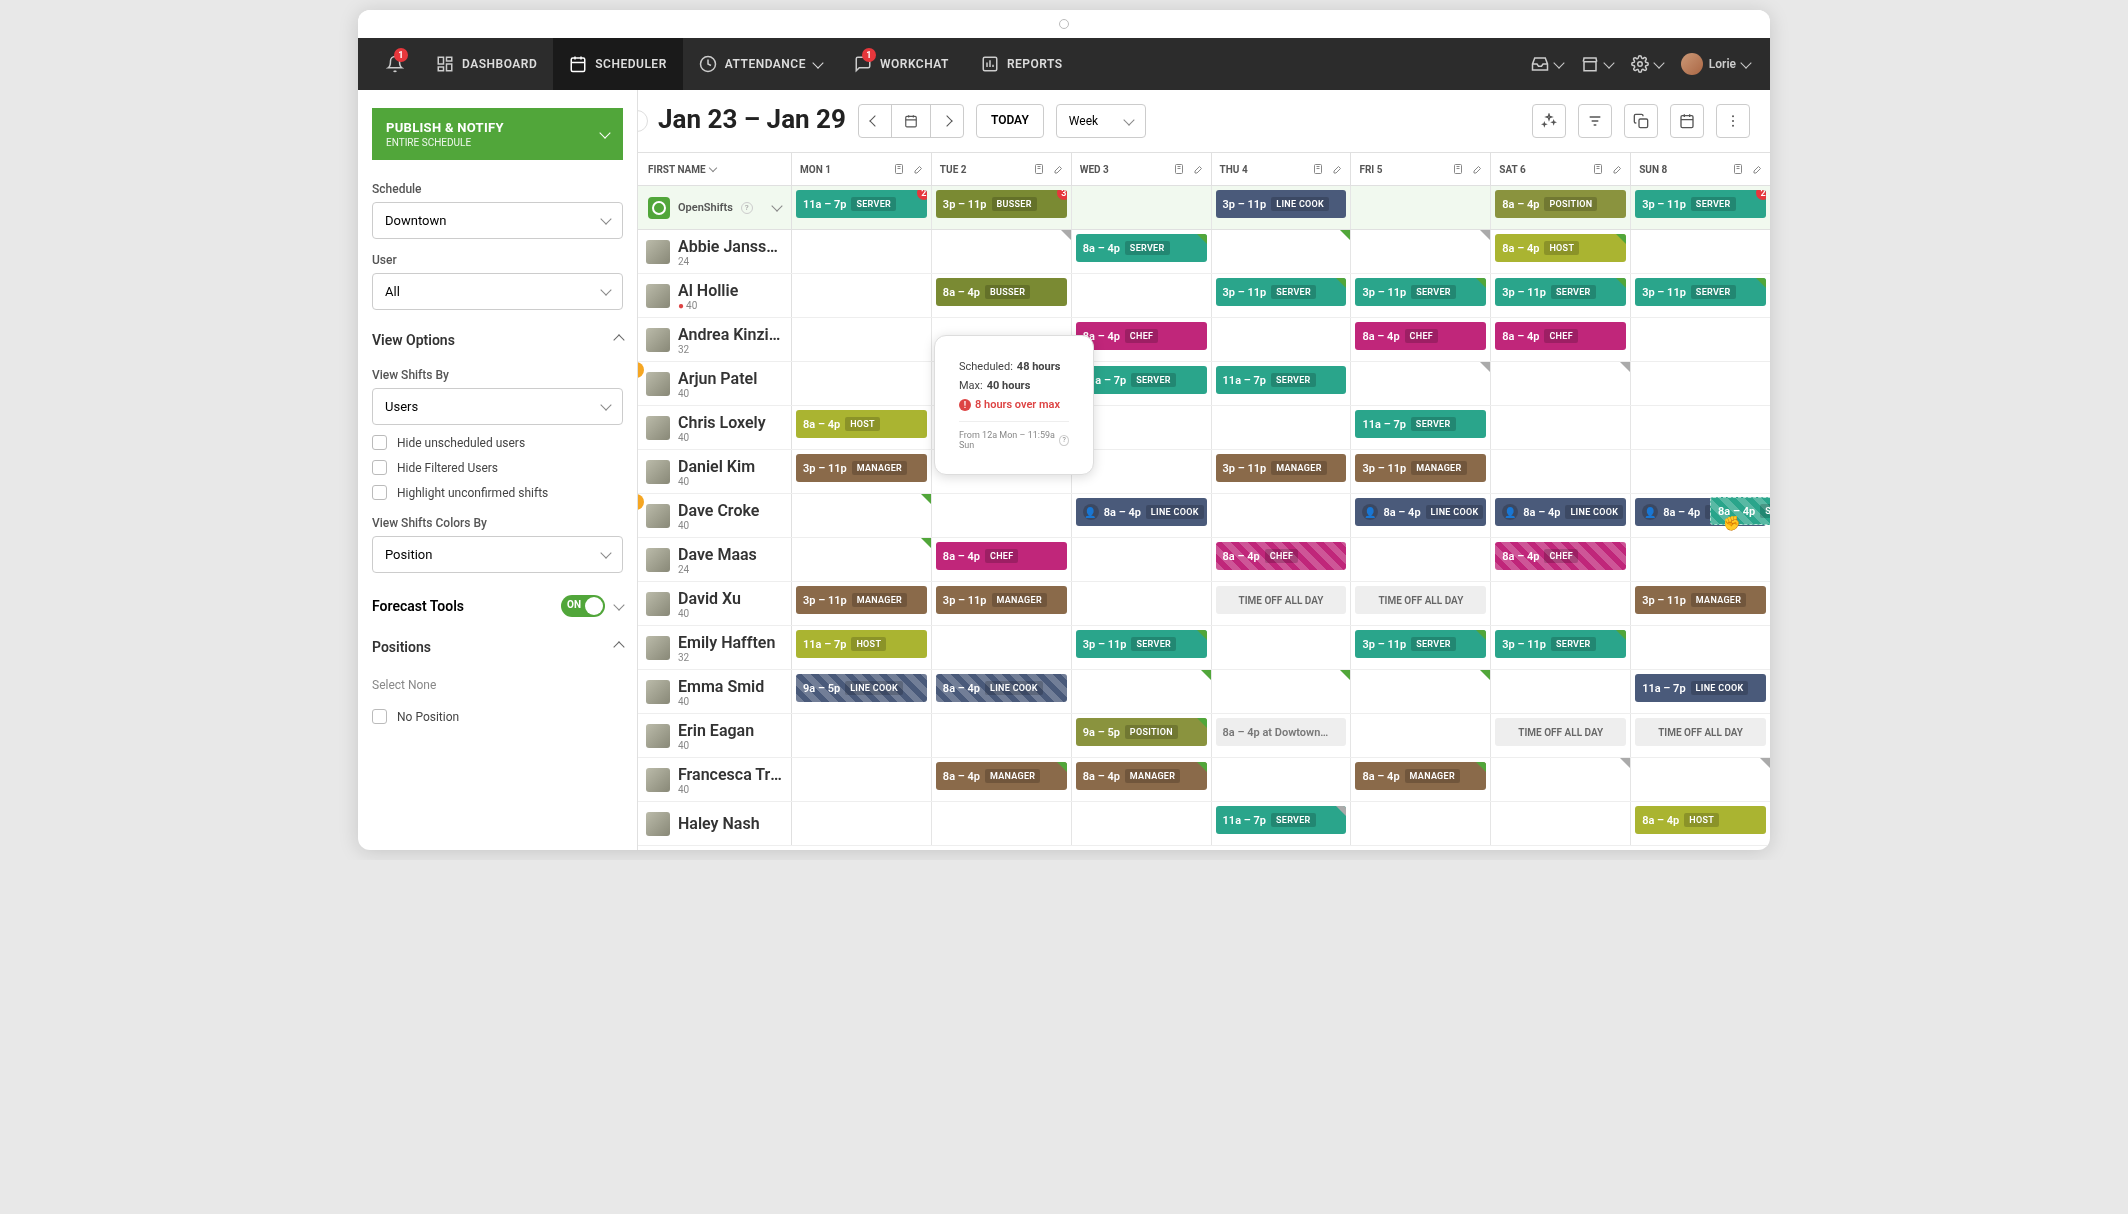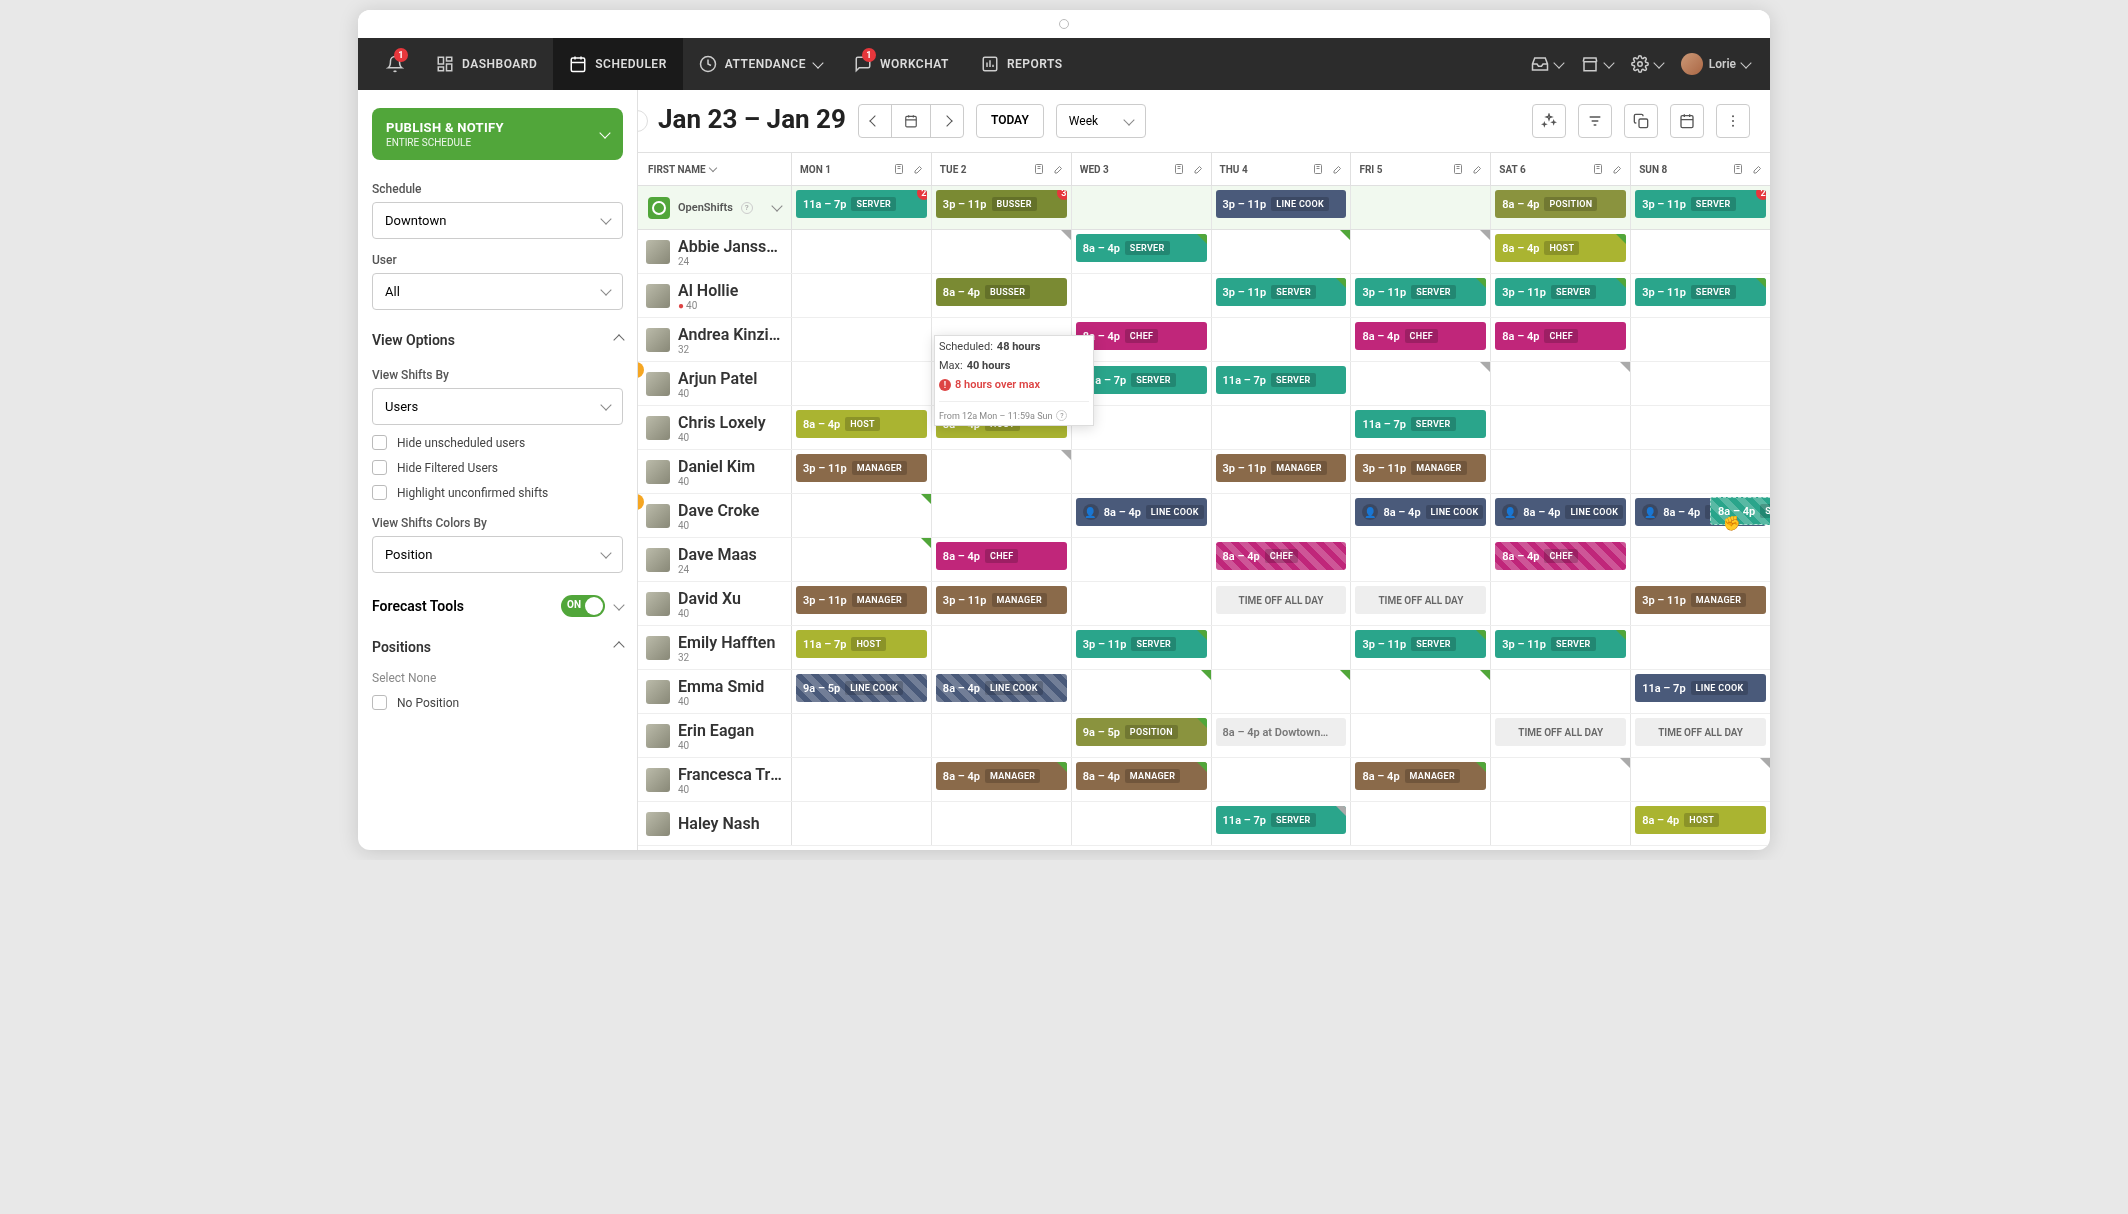--- a/index.html
+++ b/index.html
@@ -14,21 +14,21 @@
 .nav-spacer { flex: 1; }
 .nav-right { display: flex; align-items: center; gap: 18px; padding-right: 8px; }
 .nav-right-item { display: flex; align-items: center; gap: 6px; cursor: pointer; color: #ccc; }
 .badge { position: absolute; top: 10px; left: 24px; background: #e6373c; color: #fff; border-radius: 50%; width: 14px; height: 14px; font-size: 9px; display: flex; align-items: center; justify-content: center; font-weight: 700; }
 .chevron-down { width: 8px; height: 8px; border-right: 1.5px solid currentColor; border-bottom: 1.5px solid currentColor; transform: rotate(45deg); margin-top: -3px; }
 .chevron-left { width: 8px; height: 8px; border-left: 1.5px solid #555; border-bottom: 1.5px solid #555; transform: rotate(45deg); display: inline-block; }
 .chevron-right { width: 8px; height: 8px; border-right: 1.5px solid #555; border-top: 1.5px solid #555; transform: rotate(45deg); display: inline-block; }
 .avatar { width: 22px; height: 22px; border-radius: 50%; background: linear-gradient(135deg,#c97,#a64); }
 .main { display: flex; height: 760px; }
 .sidebar { width: 280px; border-right: 1px solid #e0e0e0; padding: 18px 14px; overflow-y: auto; }
-.publish-btn { background: #51a63a; color: #fff; border-radius: 8px; padding: 12px 14px; display: flex; justify-content: space-between; align-items: center; cursor: pointer; margin-bottom: 22px; }
+.publish-btn { background: #51a63a; color: #fff; border-radius: 0; padding: 12px 14px; display: flex; justify-content: space-between; align-items: center; cursor: pointer; margin-bottom: 22px; }
 .publish-btn .title { font-size: 13px; font-weight: 700; letter-spacing: 0.3px; }
 .publish-btn .sub { font-size: 10px; opacity: 0.9; margin-top: 2px; }
 .sidebar-label { font-size: 12px; color: #555; font-weight: 500; margin-bottom: 6px; margin-top: 14px; }
 .select { border: 1px solid #ccc; border-radius: 4px; padding: 10px 12px; display: flex; justify-content: space-between; align-items: center; font-size: 13px; cursor: pointer; background: #fff; }
 .section-header { display: flex; justify-content: space-between; align-items: center; font-size: 14px; font-weight: 600; color: #333; margin-top: 22px; padding-bottom: 6px; cursor: pointer; }
 .chevron-up { width: 8px; height: 8px; border-left: 1.5px solid #666; border-top: 1.5px solid #666; transform: rotate(45deg); }
 .checkbox-row { display: flex; align-items: center; gap: 10px; font-size: 12px; color: #444; margin: 10px 0; cursor: pointer; }
 .checkbox { width: 15px; height: 15px; border: 1.5px solid #bbb; border-radius: 3px; }
 .toggle-row { display: flex; justify-content: space-between; align-items: center; margin-top: 22px; }
 .toggle { width: 44px; height: 22px; background: #51a63a; border-radius: 11px; position: relative; cursor: pointer; }
@@ -73,21 +73,21 @@
 .c-server { background: #2aa58b; }
 .c-busser { background: #7a8a33; }
 .c-position { background: #8a933e; }
 .c-linecook { background: #4a5a7a; }
 .c-host { background: #aab431; }
 .c-chef { background: #c0267a; }
 .c-manager { background: #8a6a4a; }
 .c-gray { background: #eee; color: #666 !important; }
 .timeoff { background: #eee; color: #666; font-size: 10px; font-weight: 600; display: flex; align-items: center; justify-content: center; height: 28px; border-radius: 3px; }
 .striped { background-image: repeating-linear-gradient(45deg, rgba(255,255,255,0.22) 0 6px, transparent 6px 12px); }
-.tooltip { position: absolute; background: #fff; border: 1px solid #ddd; border-radius: 0; box-shadow: 0 2px 12px rgba(0,0,0,0.15); padding: 4px; font-size: 11px; color: #444; width: 160px; z-index: 10; }
+.tooltip { position: absolute; background: #fff; border: 1px solid #ddd; border-radius: 12px; box-shadow: 0 2px 12px rgba(0,0,0,0.15); padding: 24px; font-size: 11px; color: #444; width: 160px; z-index: 10; }
 .tooltip-row { display: flex; gap: 4px; margin-bottom: 6px; }
 .tooltip-err { color: #d44; font-weight: 600; display: flex; gap: 4px; align-items: center; }
 .tooltip-footer { border-top: 1px solid #eee; margin-top: 10px; padding-top: 8px; font-size: 9px; color: #888; display: flex; align-items: center; gap: 4px; }
 .person-icon { width: 16px; height: 16px; border-radius: 50%; background: rgba(0,0,0,0.2); display: flex; align-items: center; justify-content: center; font-size: 10px; flex-shrink: 0; }
 .drag-shift { position: absolute; top: 407px; left: 1072px; z-index: 20; }
 .drag-shift .shift { border: 1px dashed rgba(255,255,255,0.6); }
 .cursor { position: absolute; top: 425px; left: 1085px; font-size: 14px; z-index: 21; }
 .alert-icon { color: #d44; font-weight: 700; }
 svg { display: block; }
 </style>
@@ -245,21 +245,21 @@
               <div class="toggle-knob"></div>
             </div>
           <span class="chevron-down" style="color:#888"></span>
         </div>
       </div>
 
       <div class="section-header">
           <span>Positions</span>
           <span class="chevron-up"></span>
         </div>
-      <div style="font-size:12px;color:#888;margin:10px 0">Select None</div>
+      <div style="font-size:12px;color:#888;margin:17px 0">Select None</div>
       <div class="checkbox-row">
           <div class="checkbox"></div>
           <span>No Position</span>
         </div>
     </div>
 
     <div class="content">
       <div class="collapse-handle">
           <span class="chevron-left"></span>
         </div>

